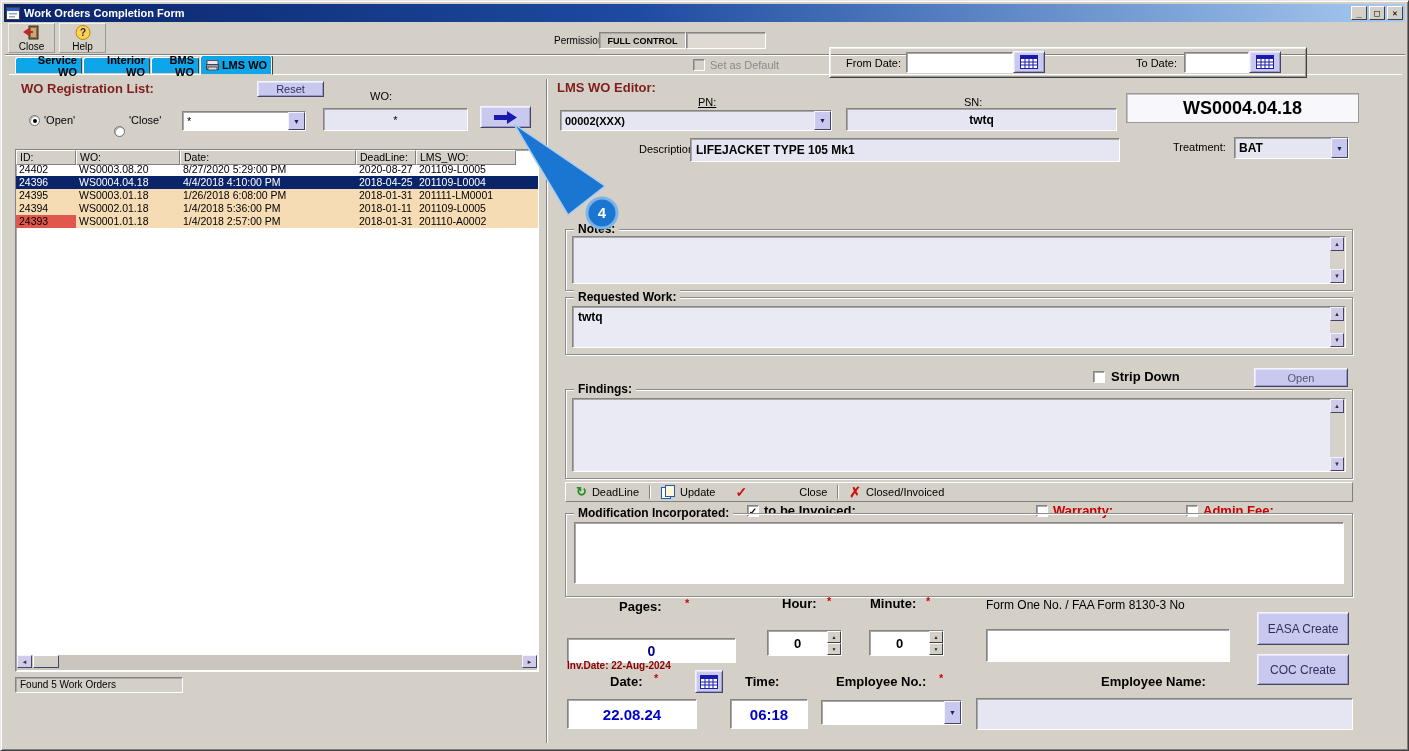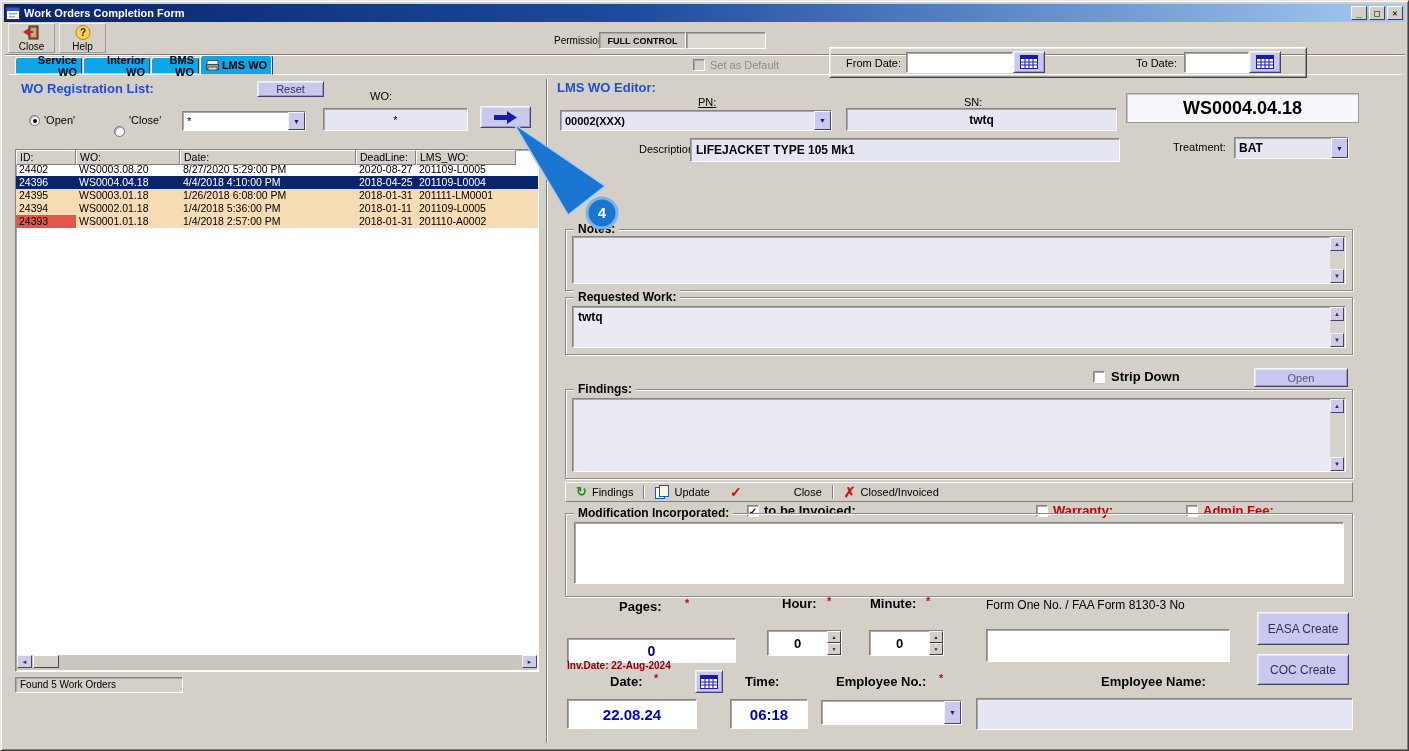--- a/index.html
+++ b/index.html
@@ -108,21 +108,21 @@
   .row-selected{ background:#0a246a; color:#ffffff; }
   .row-peach{ background:#f6dcb4; }
   .cell-red{ background:#e2574b; }
   .hscroll{ position:absolute; left:1px; right:1px; bottom:1px; height:15px; background:#cac6be; }
   .hs-btn{ position:absolute; top:0; width:15px; height:13px; background:#cfcbe8;
     border:1px solid; border-color:#f4f4ff #44446a #44446a #f4f4ff;
     display:flex; align-items:center; justify-content:center; font-size:6px; color:#333; }
   .hs-thumb{ position:absolute; left:16px; top:0; width:26px; height:13px; background:#d4d0c8;
     border:1px solid; border-color:#ffffff #44446a #44446a #ffffff; }
 
-  .section-title{ color:#1d4ed8; font-weight:bold; font-size:13px; }
+  .section-title{ color:#7f1d1d; font-weight:bold; font-size:13px; }
   .lbl{ font-size:11px; }
   .blbl{ font-weight:bold; font-size:13px; }
   .red-ast{ color:#d00000; font-weight:bold; font-size:11px; }
   .red-lbl{ color:#cc0000; }
 
   .actionbar{ position:absolute; left:564px; top:481px; width:788px; height:20px;
     background:#d4d0c8; display:flex; align-items:center;
     border:1px solid; border-color:#ffffff #808080 #808080 #ffffff; font-size:11px; }
   .ab-sep{ width:2px; height:14px; border-left:1px solid #808080; border-right:1px solid #ffffff; margin:0 6px; }
   .ab-item{ display:flex; align-items:center; gap:5px; padding:0 4px; }
@@ -348,21 +348,21 @@
     <div class="tarea" style="left:6px; top:8px; right:6px; bottom:6px;"></div>
     <div class="vscroll" style="top:9px; right:7px; bottom:7px;">
       <div class="sb sb-up">▲</div>
       <div class="sb sb-down">▼</div>
     </div>
   </div>
 
   <div class="actionbar">
     <div class="ab-item" style="margin-left:6px;">
       <span style="color:#1f8f1f; font-weight:bold; font-size:13px; line-height:12px;">↻</span>
-      <span>Findings</span>
+      <span>DeadLine</span>
     </div>
     <div class="ab-sep"></div>
     <div class="ab-item">
       <svg width="14" height="14">
         <rect x="0.5" y="2.5" width="9" height="11" fill="#ffffff" stroke="#1a5ab8"></rect>
         <rect x="4.5" y="0.5" width="9" height="11" fill="#fdf6d8" stroke="#1a5ab8"></rect>
       </svg>
       <span>Update</span>
     </div>
     <span style="color:#cc1111; font-weight:bold; font-size:14px; margin-left:16px;">✓</span>

